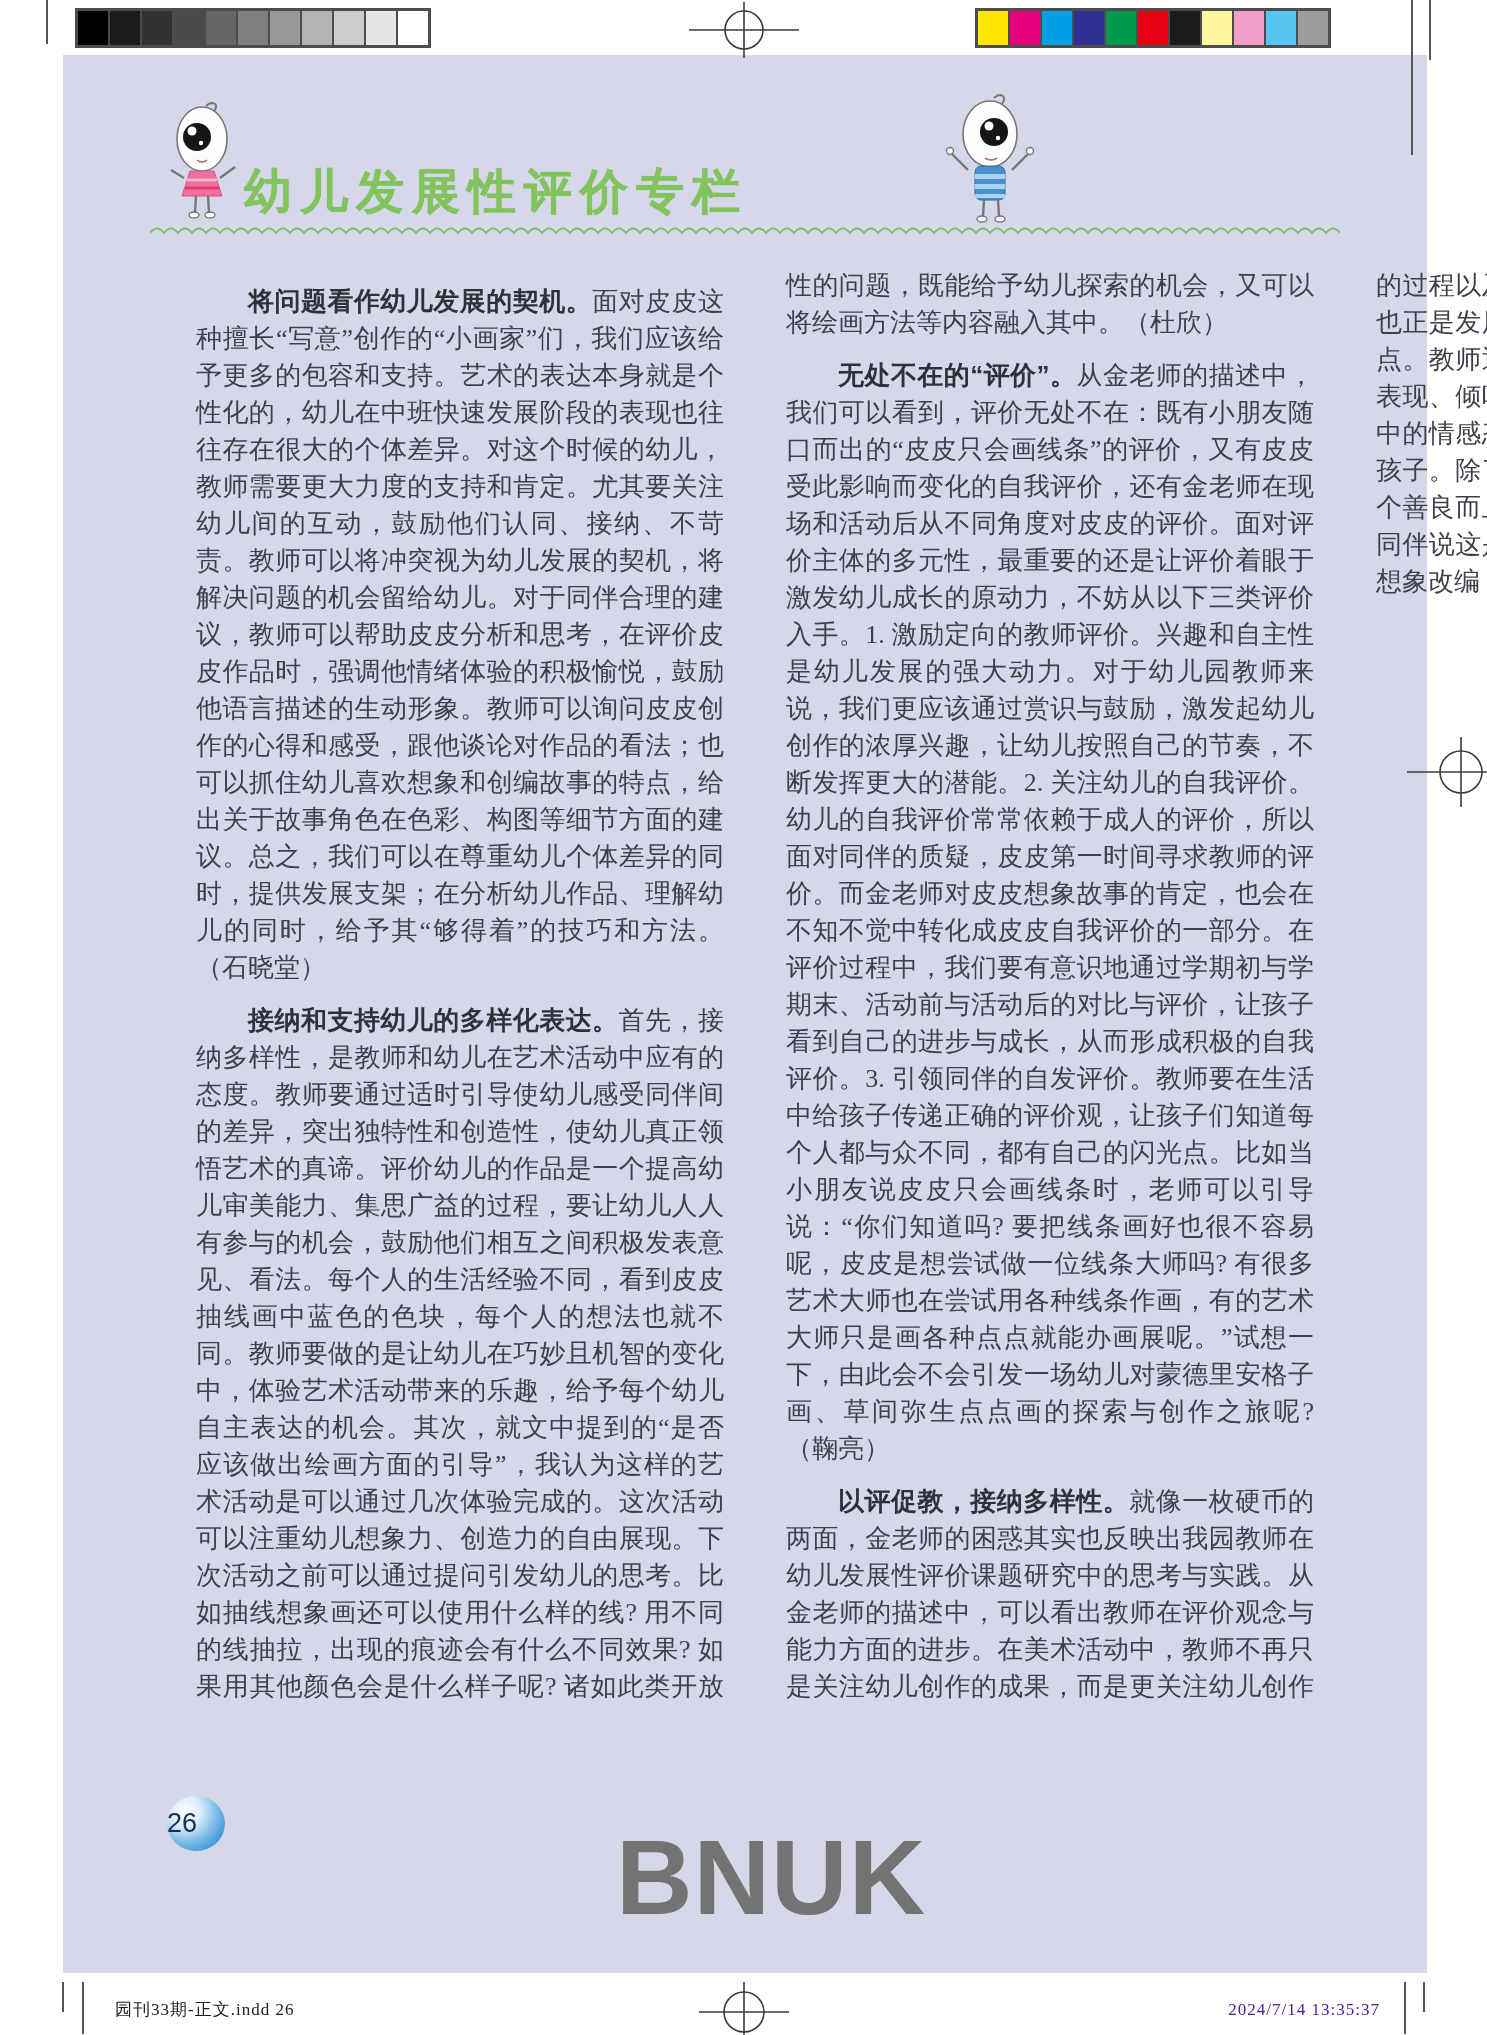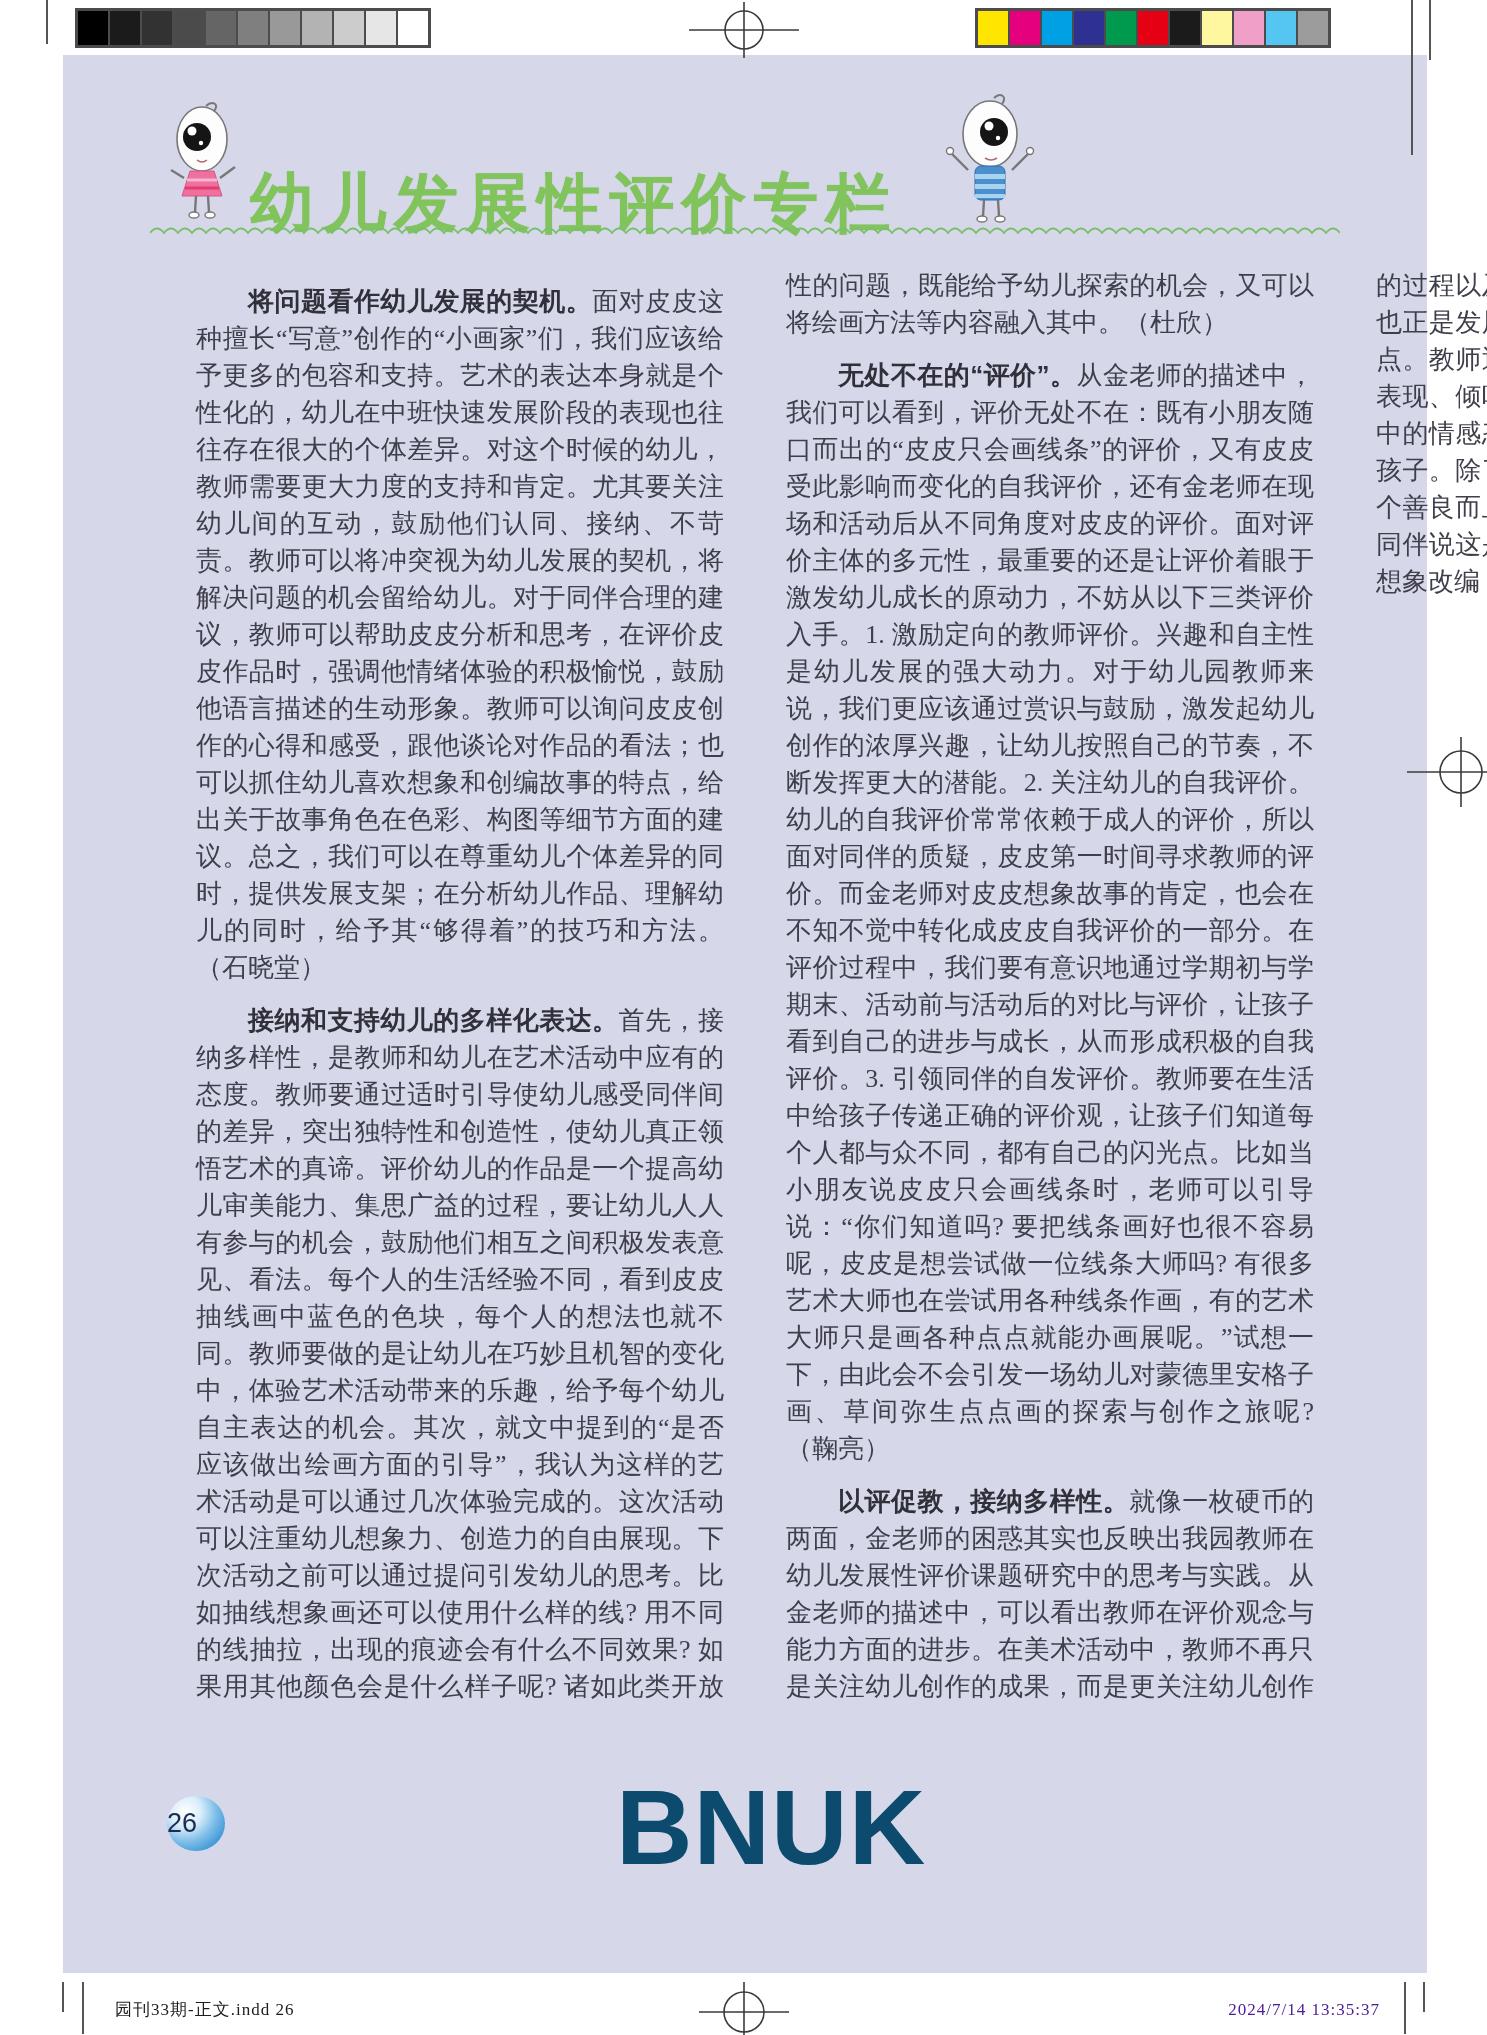--- a/index.html
+++ b/index.html
@@ -15,23 +15,23 @@
   .cal-bar .swatch:last-child{border-right:none;}
   #gray-bar{left:75px;top:8px;}
   #color-bar{left:975px;top:8px;}
   
   .cropline{background:#555;width:2px;}
   .regmark{stroke:#3a3a3a;fill:none;stroke-width:1.6;}
   
   .page{left:63px;top:55px;width:1364px;height:1918px;background:#d6d8e9;}
   
   .page-title{
-    left:250px;top:160px;
+    left:244px;top:160px;
     font-family:"Liberation Sans","DejaVu Sans",sans-serif;
-    font-weight:800;font-size:64px;letter-spacing:8px;color:#82c45c;
+    font-weight:800;font-size:48px;letter-spacing:8px;color:#82c45c;
     text-shadow:0 0 1px #6fae4b;white-space:nowrap;
   }
   .wave{left:150px;top:224px;}
   
   .article{
     left:180px;top:267px;width:1150px;height:1445px;
     column-count:2;column-gap:30px;column-fill:auto;
     font-size:26px;line-height:37px;color:#3f3f4b;
     text-align:justify;
   }
@@ -42,23 +42,23 @@
   }
   
   .page-badge{
     left:167px;top:1796px;width:58px;height:55px;border-radius:50%;
     background:radial-gradient(circle at 32% 28%, #ffffff 0%, #d9edfa 28%, #7dbde8 55%, #2f8fd1 85%, #1d6fae 100%);
     display:flex;align-items:center;justify-content:flex-start;
     font-family:"Liberation Sans","DejaVu Sans",sans-serif;
     font-size:27px;color:#1c2c55;font-weight:500;
   }
   .watermark{
-    left:616px;top:1774px;
+    left:616px;top:1824px;
     font-family:"Liberation Sans","DejaVu Sans",sans-serif;
-    font-weight:700;font-size:106px;line-height:106px;color:#0c4a6e;letter-spacing:1px;
+    font-weight:700;font-size:106px;line-height:106px;color:#737373;letter-spacing:1px;
   }
   .footer-left{left:115px;top:1998px;font-size:17px;color:#1d1d1d;letter-spacing:1px;text-align:right;}
   .footer-right{left:1150px;top:2000px;width:230px;text-align:right;font-size:17px;color:#4c1d95;letter-spacing:1px;}
 </style>
 </head>
 <body>
 
 <div class="abs page"></div>
 
 <div class="abs cal-bar" id="gray-bar">

